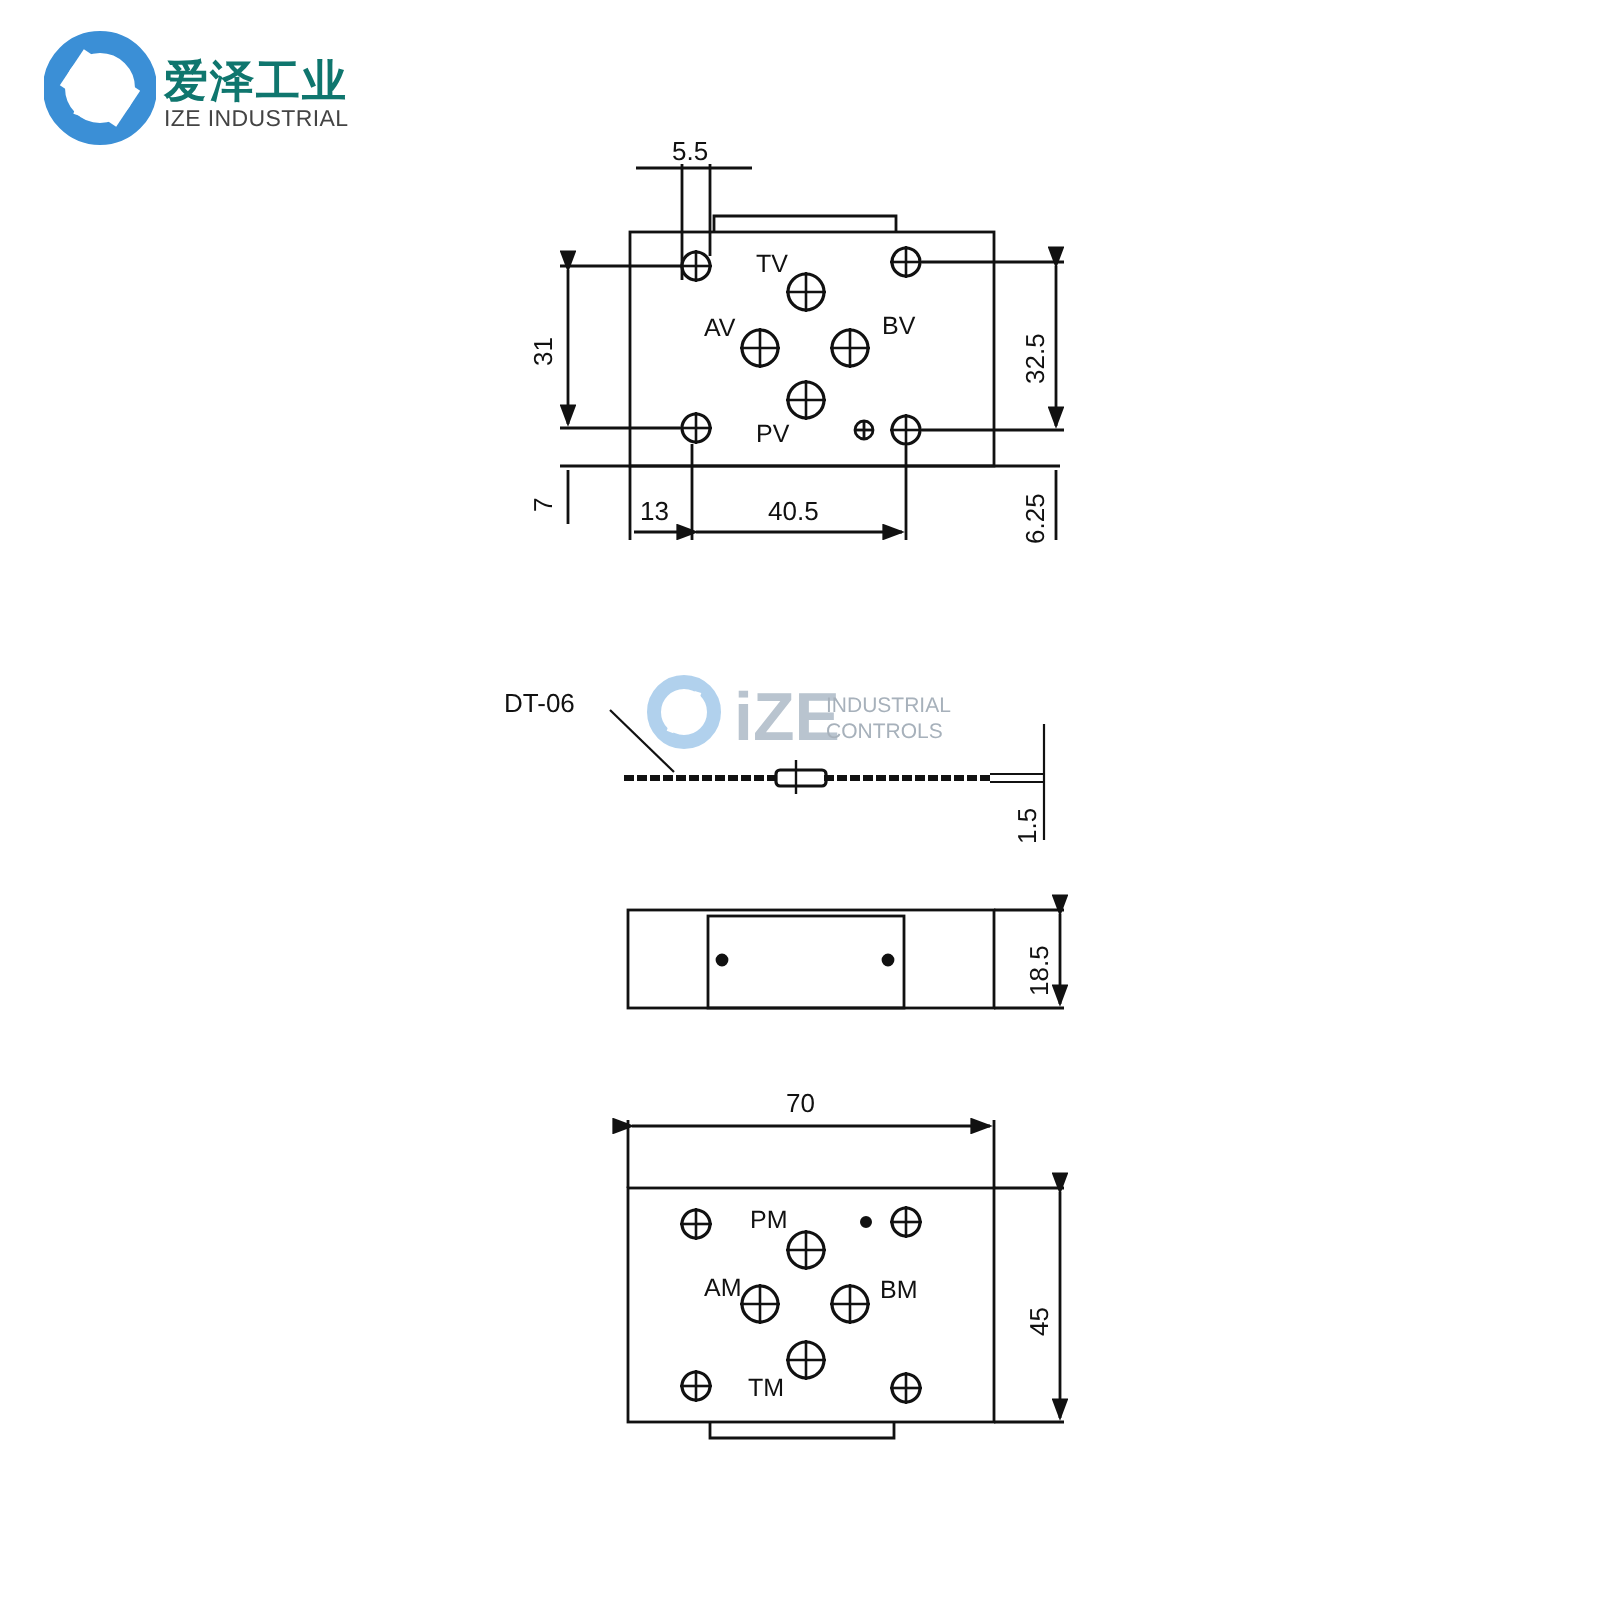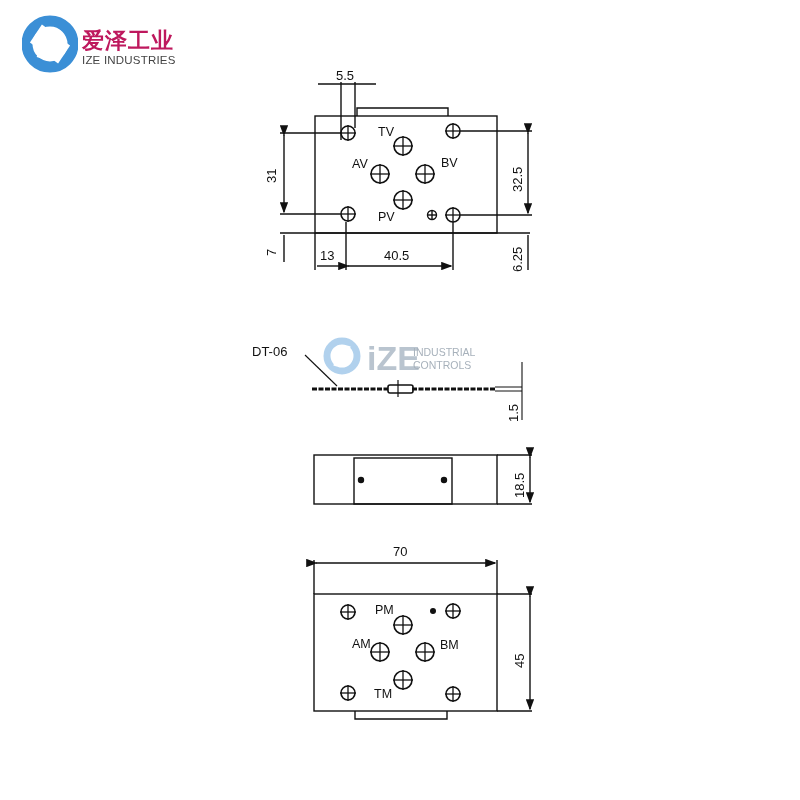--- a/index.html
+++ b/index.html
@@ -1,39 +1,39 @@
 <!DOCTYPE html>
 <html><head>
 <meta charset="utf-8">
 <style>
   html, body { margin: 0; padding: 0; background: #ffffff; }
   body { width: 800px; height: 800px; position: relative; overflow: hidden;
          font-family: "Liberation Sans", sans-serif; }
   .logo { position: absolute; left: 22px; top: 14px; width: 180px; height: 62px; }
-  .logo-cn { position: absolute; left: 60px; top: 12px; font-size: 22px; color: #be185d;
+  .logo-cn { position: absolute; left: 60px; top: 12px; font-size: 22px; color: #0f766e;
              letter-spacing: 1px; font-family: "DejaVu Sans", sans-serif; font-weight: bold; }
   .logo-en { position: absolute; left: 60px; top: 40px; font-size: 11.5px; color: #444; letter-spacing: 0.2px; }
   svg.drawing { position: absolute; left: 0; top: 0; }
   .dim { font-family: "Liberation Sans", sans-serif; font-size: 13px; fill: #111; }
   .port { font-family: "Liberation Sans", sans-serif; font-size: 12.5px; fill: #111; }
   .wm-big { font-family: "Liberation Sans", sans-serif; font-size: 34px; font-weight: bold; fill: #b9c4cf; }
   .wm-small { font-family: "Liberation Sans", sans-serif; font-size: 10.5px; fill: #a7b1bb; }
 </style>
 </head>
 <body>
 
 <div class="logo">
   <svg width="56" height="60" viewBox="0 0 56 60" style="position:absolute;left:0;top:0;">
     <circle cx="28" cy="30" r="23" fill="none" stroke="#3b8fd6" stroke-width="11"></circle>
     <path d="M 18 44 L 24 26 L 30 34 L 36 16" fill="none" stroke="#ffffff" stroke-width="7" stroke-linejoin="miter"></path>
     <path d="M 22 12 L 10 30" stroke="#ffffff" stroke-width="5"></path>
     <path d="M 34 48 L 46 30" stroke="#ffffff" stroke-width="5"></path>
   </svg>
   <div class="logo-cn">爱泽工业</div>
-  <div class="logo-en">IZE INDUSTRIES</div>
+  <div class="logo-en">IZE INDUSTRIAL</div>
 </div>
 
 <svg class="drawing" width="800" height="800" viewBox="0 0 800 800">
   <defs>
     <marker id="arr" markerWidth="8" markerHeight="6" refX="7" refY="3" orient="auto">
       <path d="M0,0 L8,3 L0,6 z" fill="#111"></path>
     </marker>
     <g id="hole">
       <circle r="7" fill="none" stroke="#111" stroke-width="1.6"></circle>
       <line x1="-8" y1="0" x2="8" y2="0" stroke="#111" stroke-width="1.3"></line>

